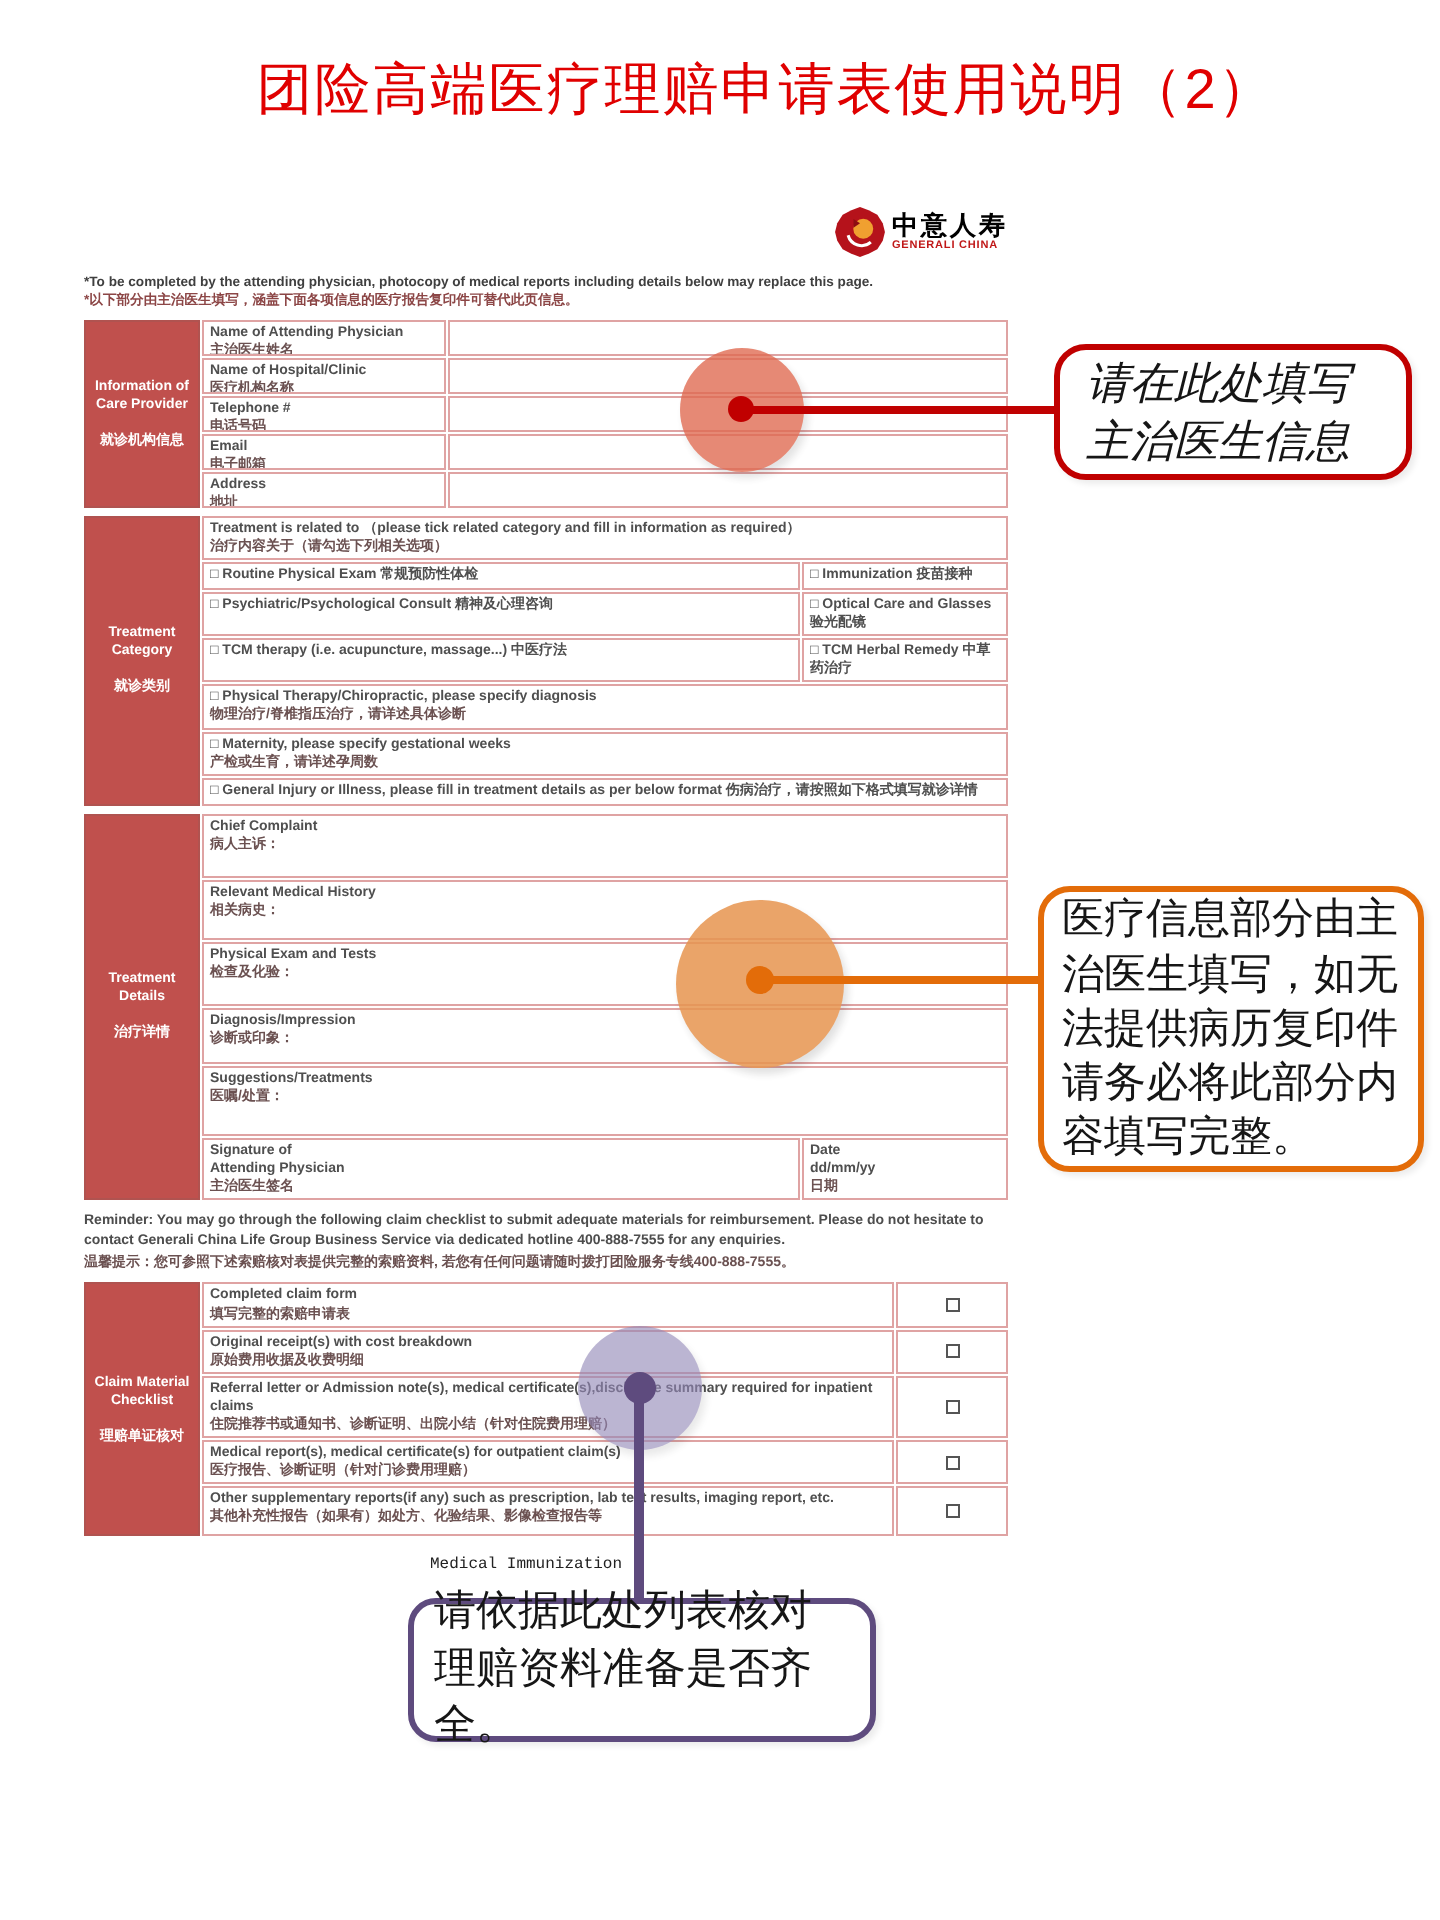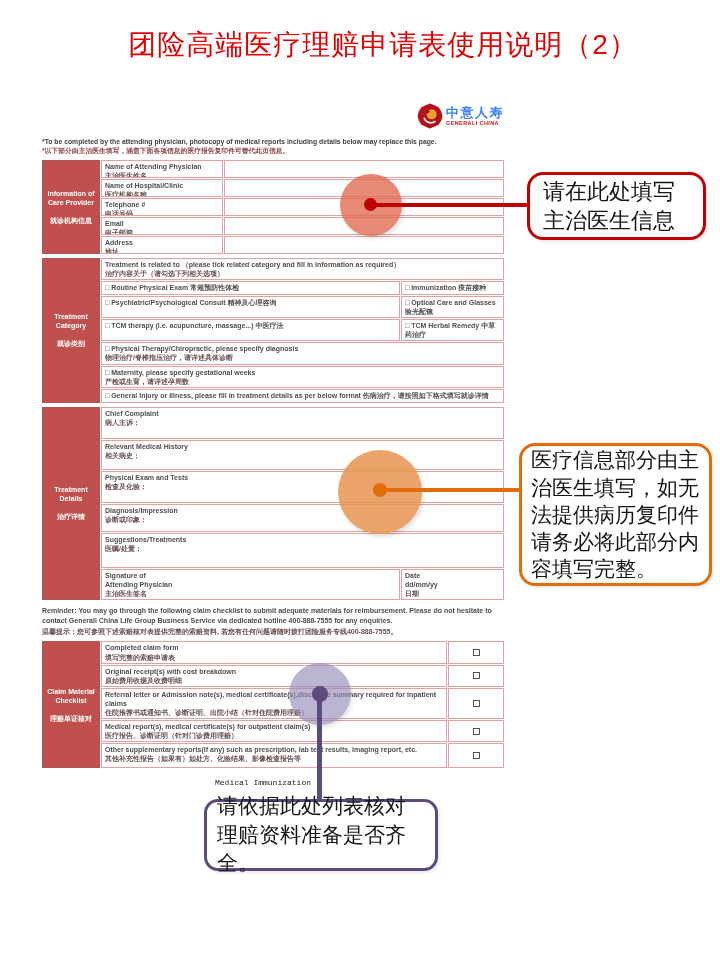--- a/index.html
+++ b/index.html
@@ -12,21 +12,21 @@
   .page{position:relative;width:720px;height:960px;background:#ffffff;overflow:hidden;}
   .slide-title{position:absolute;top:26px;left:0;width:100%;text-align:center;
     font-size:28px;font-weight:normal;color:var(--title_red);letter-spacing:1px;margin-left:23px;}
 
   
   .form-doc{position:absolute;left:42px;top:102px;width:462px;font-size:7px;color:#555;}
   .form-header{position:relative;height:32px;display:flex;align-items:center;justify-content:center;}
   .fh-text{text-align:center;font-weight:bold;color:#4d4d4d;font-size:8.5px;line-height:1.4;}
   .logo{position:absolute;right:0;top:1px;display:flex;align-items:center;gap:3px;}
   .logo-mark{width:26px;height:26px;}
-  .logo-cn{font-size:13px;font-weight:bold;color:#3b82f6;letter-spacing:1.5px;line-height:1.05;}
+  .logo-cn{font-size:13px;font-weight:bold;color:#000000;letter-spacing:1.5px;line-height:1.05;}
   .logo-en{font-size:5.5px;font-weight:bold;color:#c01818;letter-spacing:0.4px;}
   .form-notes{margin-top:3px;font-weight:bold;font-size:6.8px;line-height:1.38;}
   .note-en{color:#3f3f3f;} .note-zh{color:#8c4646;}
 
   .sec{display:flex;margin-top:4px;}
   .sb{width:58px;background:var(--sidebar_red);border:1px solid #b05350;color:#fff;
     font-weight:bold;text-align:center;display:flex;flex-direction:column;justify-content:center;
     gap:9px;padding:2px;font-size:7px;line-height:1.3;}
   .rows{flex:1;display:flex;flex-direction:column;gap:1px;margin-left:1px;}
   .row{display:flex;gap:1px;}
@@ -54,21 +54,21 @@
   .l1{left:371px;top:203px;width:158px;height:4px;background:var(--callout_red);}
   .l2{left:380px;top:488px;width:141px;height:4px;background:var(--callout_orange);}
   .l3{left:317px;top:694px;width:5px;height:106px;background:var(--callout_purple);}
   .dot{position:absolute;border-radius:50%;z-index:7;}
   .d1{left:364px;top:198px;width:13px;height:13px;background:var(--callout_red);}
   .d2{left:373px;top:483px;width:14px;height:14px;background:var(--callout_orange);}
   .d3{left:312px;top:686px;width:16px;height:16px;background:var(--callout_purple);}
   .co{position:absolute;z-index:8;background:#fff;display:flex;align-items:center;
     color:#161616;box-shadow:2px 2px 3px rgba(0,0,0,0.08);}
   .co1{left:527px;top:172px;width:179px;height:68px;border:3.5px solid var(--callout_red);
-    border-radius:16px;font-size:22px;line-height:1.32;padding:4px 13px;}
+    border-radius:16px;font-size:22px;line-height:1.32;padding:4px 13px;font-style:italic;}
   .co2{left:519px;top:443px;width:193px;height:143px;border:3px solid var(--callout_orange);
     border-radius:16px;font-size:21px;line-height:1.3;padding:4px 9px;}
   .co3{left:204px;top:799px;width:234px;height:72px;border:3px solid var(--callout_purple);
     border-radius:14px;font-size:21px;line-height:1.35;padding:4px 10px;}
 </style>
 </head>
 <body>
 
 <div class="page">
   <div class="slide-title">团险高端医疗理赔申请表使用说明（2）</div>

